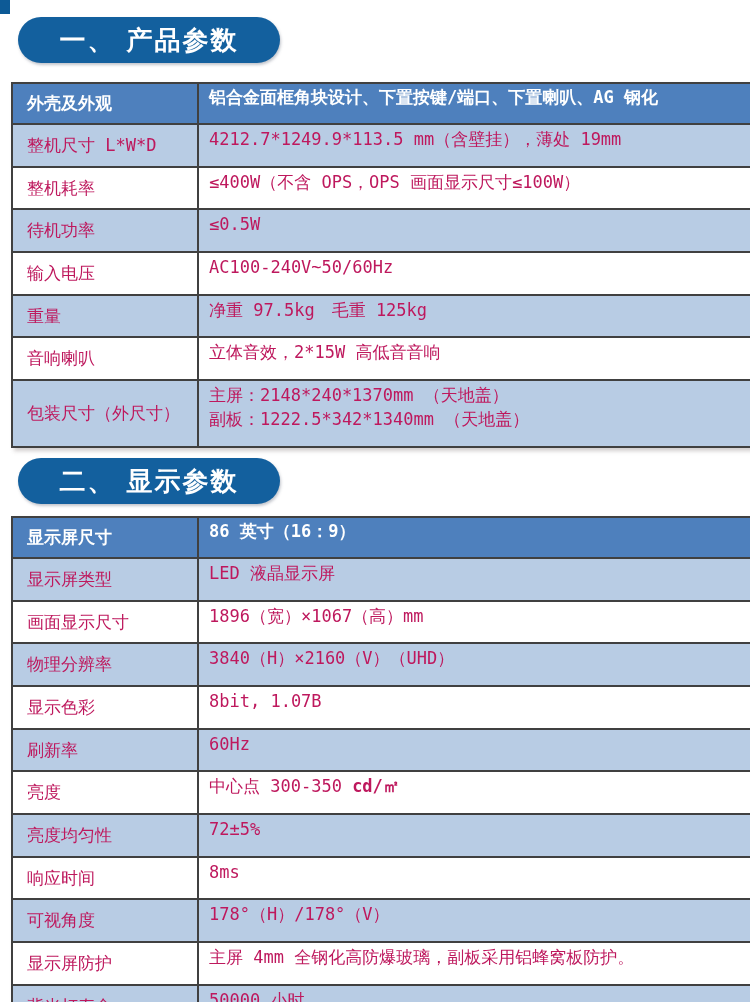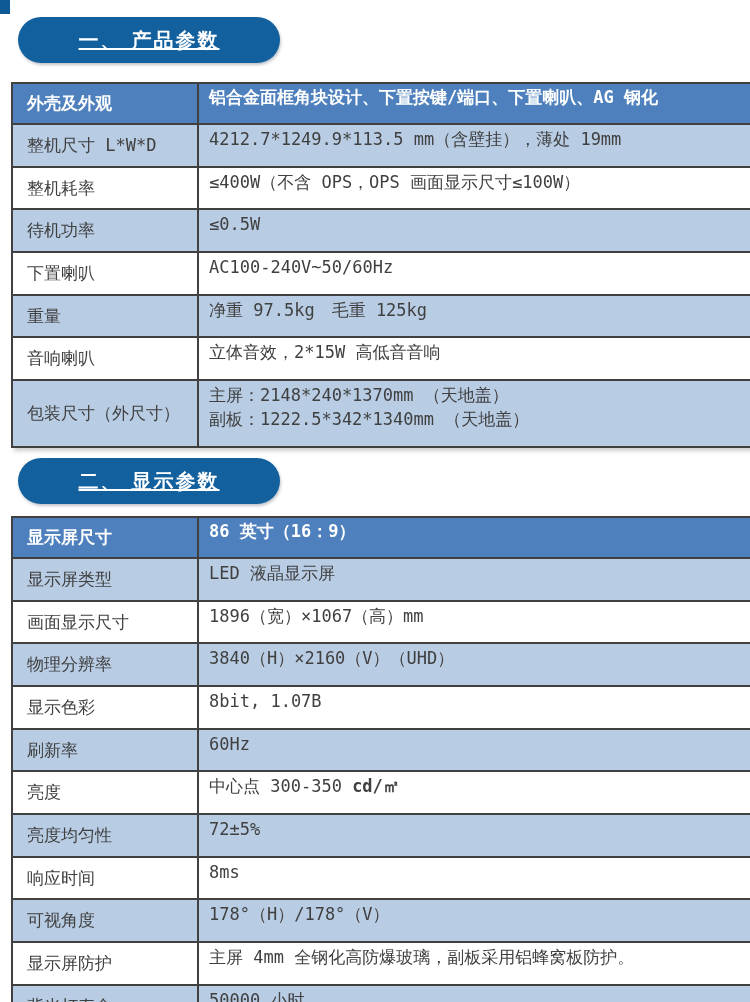--- a/index.html
+++ b/index.html
@@ -9,40 +9,40 @@
   }
   .corner-artifact{
     position:absolute;left:0;top:0;width:10px;height:14px;background:#0d5a96;
   }
   .banner{
     margin:0 0 0 18px;width:262px;height:46px;background:#13609e;
     border-radius:23px;display:flex;align-items:center;justify-content:center;
     box-shadow:1px 2px 3px rgba(80,90,110,.35);
   }
   .banner span{
-    color:#ffffff;font-size:20px;font-weight:bold;letter-spacing:2px;white-space:nowrap;text-decoration:underline;
+    color:#ffffff;font-size:26px;font-weight:bold;letter-spacing:2px;white-space:nowrap;
   }
   .banner1{margin-top:17px;}
   .banner2{margin-top:10px;}
   table.spec{
     border-collapse:collapse;table-layout:fixed;
     margin-left:11px;width:722px;
     box-shadow:3px 3px 4px rgba(140,130,130,.4);
     font-family:"DejaVu Sans Mono","DejaVu Sans",monospace;
   }
   .spec-gap{height:19px;}
   .spec-gap2{height:12px;}
   table.spec th,table.spec td{
     border:2px solid #404040;vertical-align:middle;
     font-size:17px;text-align:left;box-sizing:border-box;
   }
   table.spec th{
     background:#4e80bd;color:#ffffff;font-weight:bold;height:37px;
   }
-  table.spec td{height:39px;color:#404040;font-weight:normal;white-space:pre-line;line-height:1.45;}
+  table.spec td{height:39px;color:#be185d;font-weight:normal;white-space:pre-line;line-height:1.45;}
   table.spec .c1{width:186px;padding:2px 6px 2px 14px;}
   table.spec .c2{width:572px;padding:2px 8px 14px 10px;}
   table.spec tbody tr:nth-child(odd) td{background:#b8cce4;}
   table.spec tbody tr:nth-child(even) td{background:#ffffff;}
   table.spec td b{font-weight:bold;}
 </style>
 </head>
 <body>
 
 <div class="corner-artifact"></div>
@@ -67,21 +67,21 @@
       </tr>
       <tr>
         <td class="c1">整机耗率</td>
         <td class="c2">≤400W（不含 OPS，OPS 画面显示尺寸≤100W）</td>
       </tr>
       <tr>
         <td class="c1">待机功率</td>
         <td class="c2">≤0.5W</td>
       </tr>
       <tr>
-        <td class="c1">下置喇叭</td>
+        <td class="c1">输入电压</td>
         <td class="c2">AC100-240V~50/60Hz</td>
       </tr>
       <tr>
         <td class="c1">重量</td>
         <td class="c2">净重 97.5kg　毛重 125kg</td>
       </tr>
       <tr>
         <td class="c1">音响喇叭</td>
         <td class="c2">立体音效，2*15W 高低音音响</td>
       </tr>

